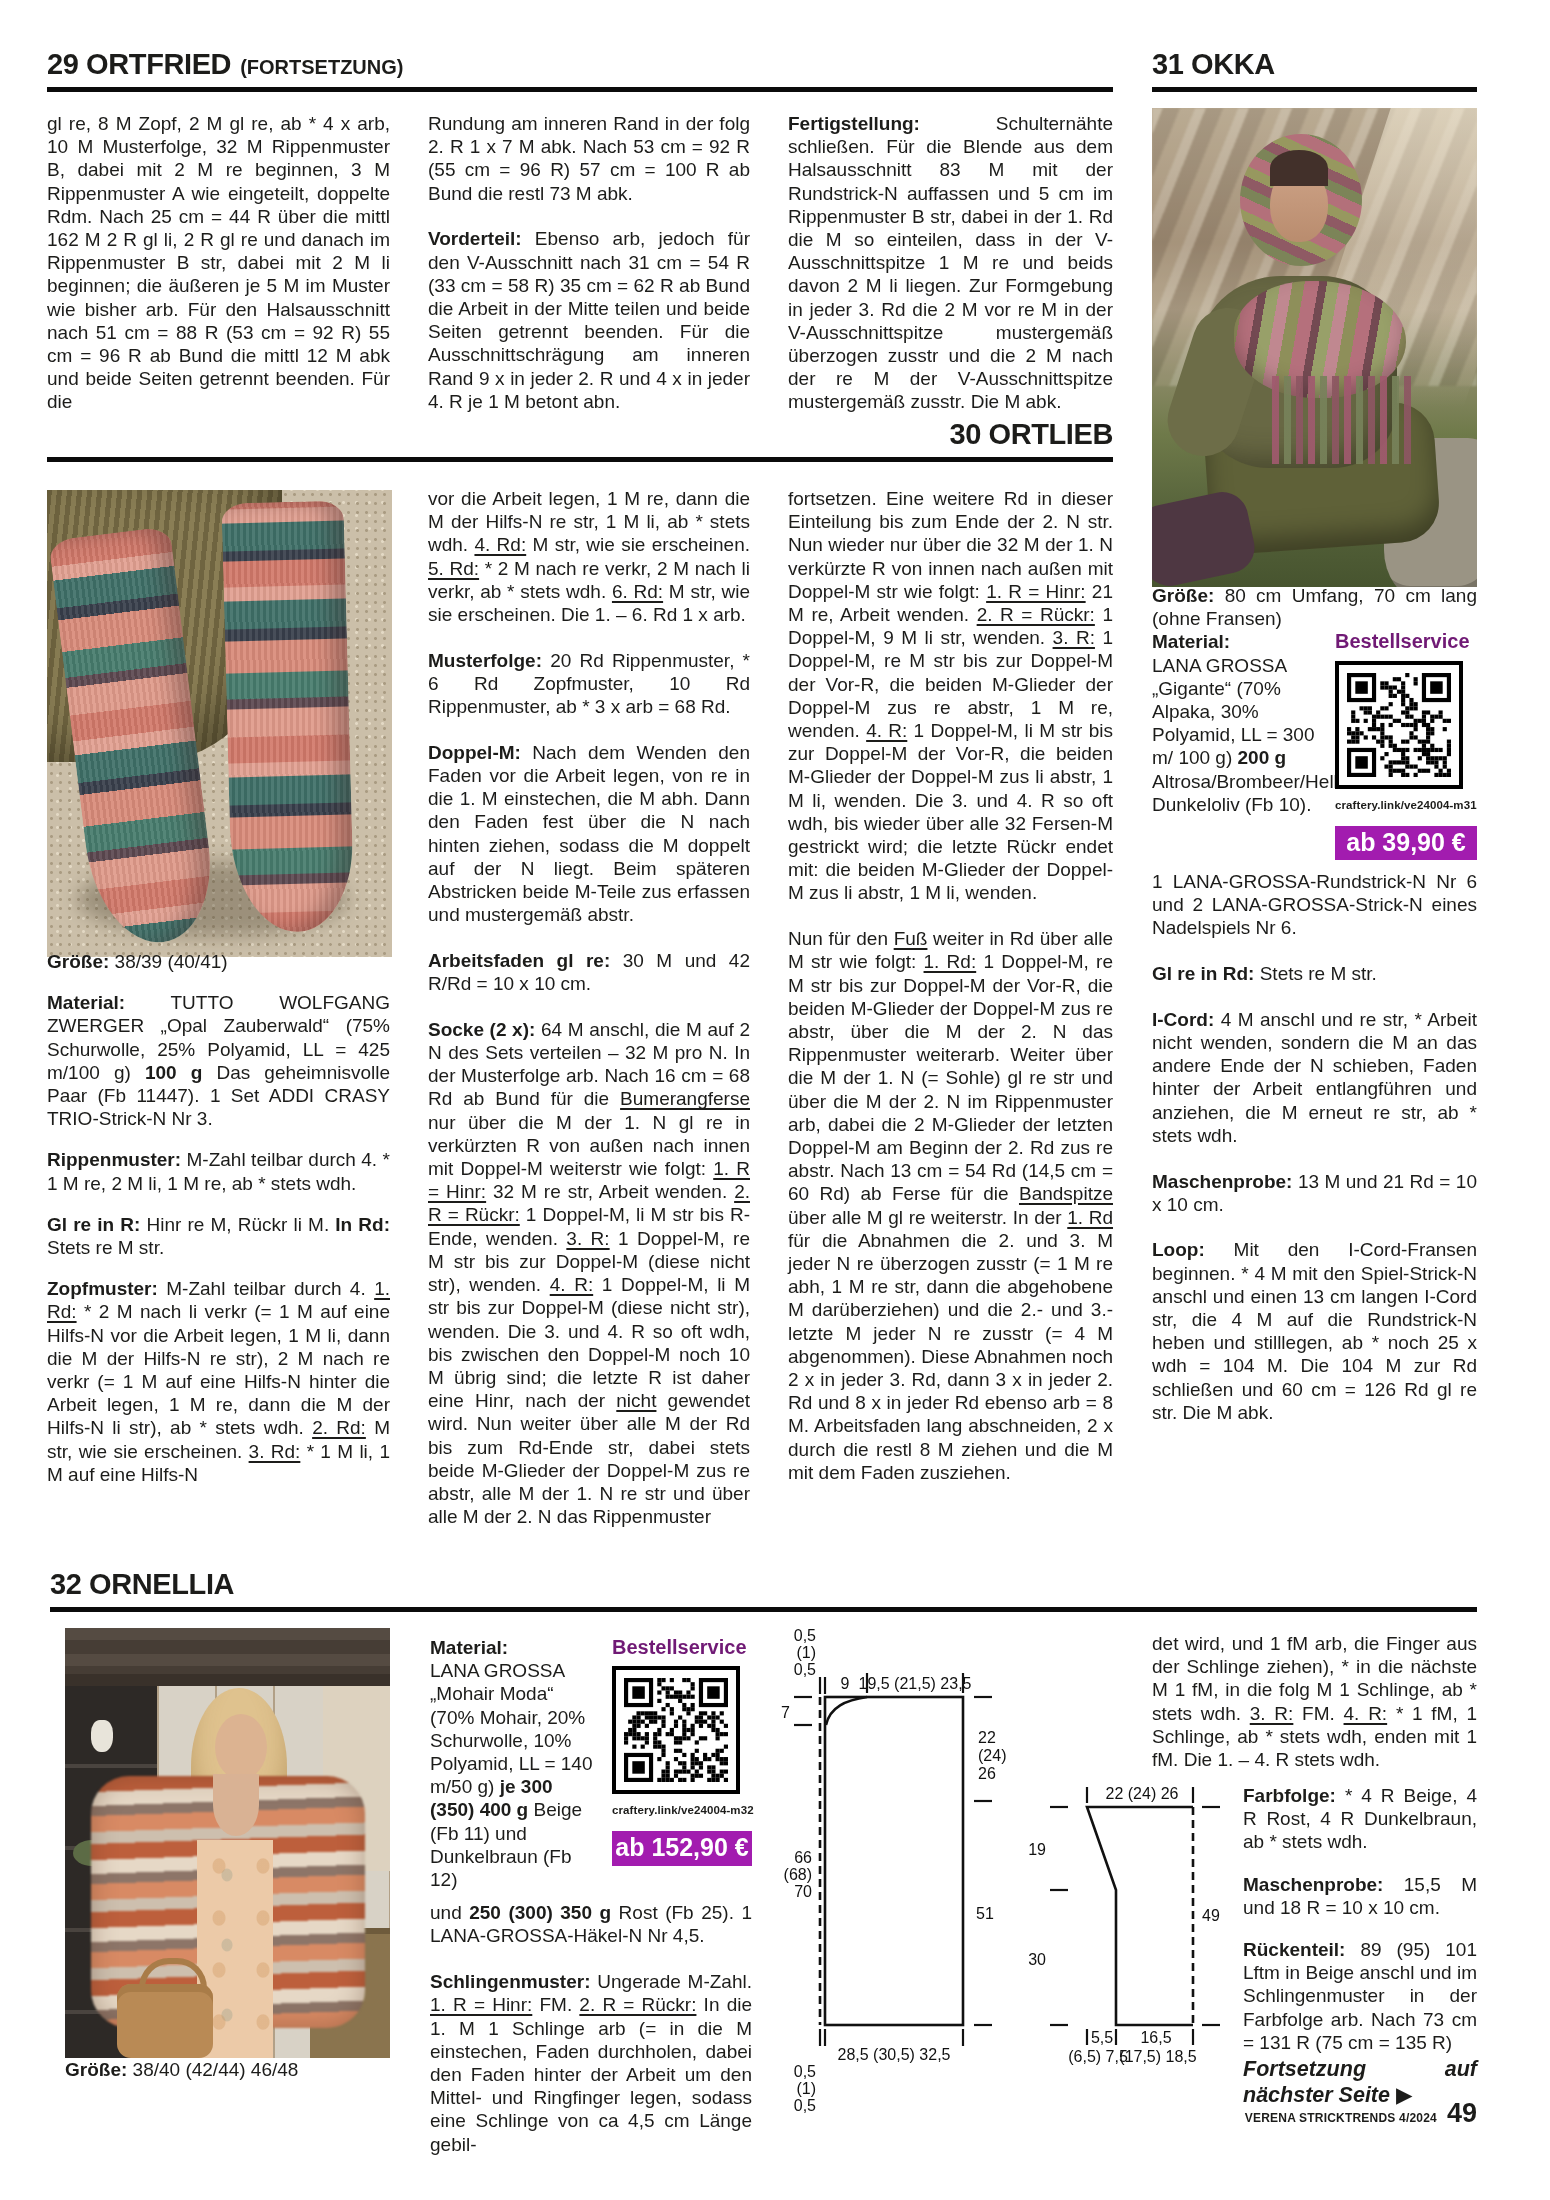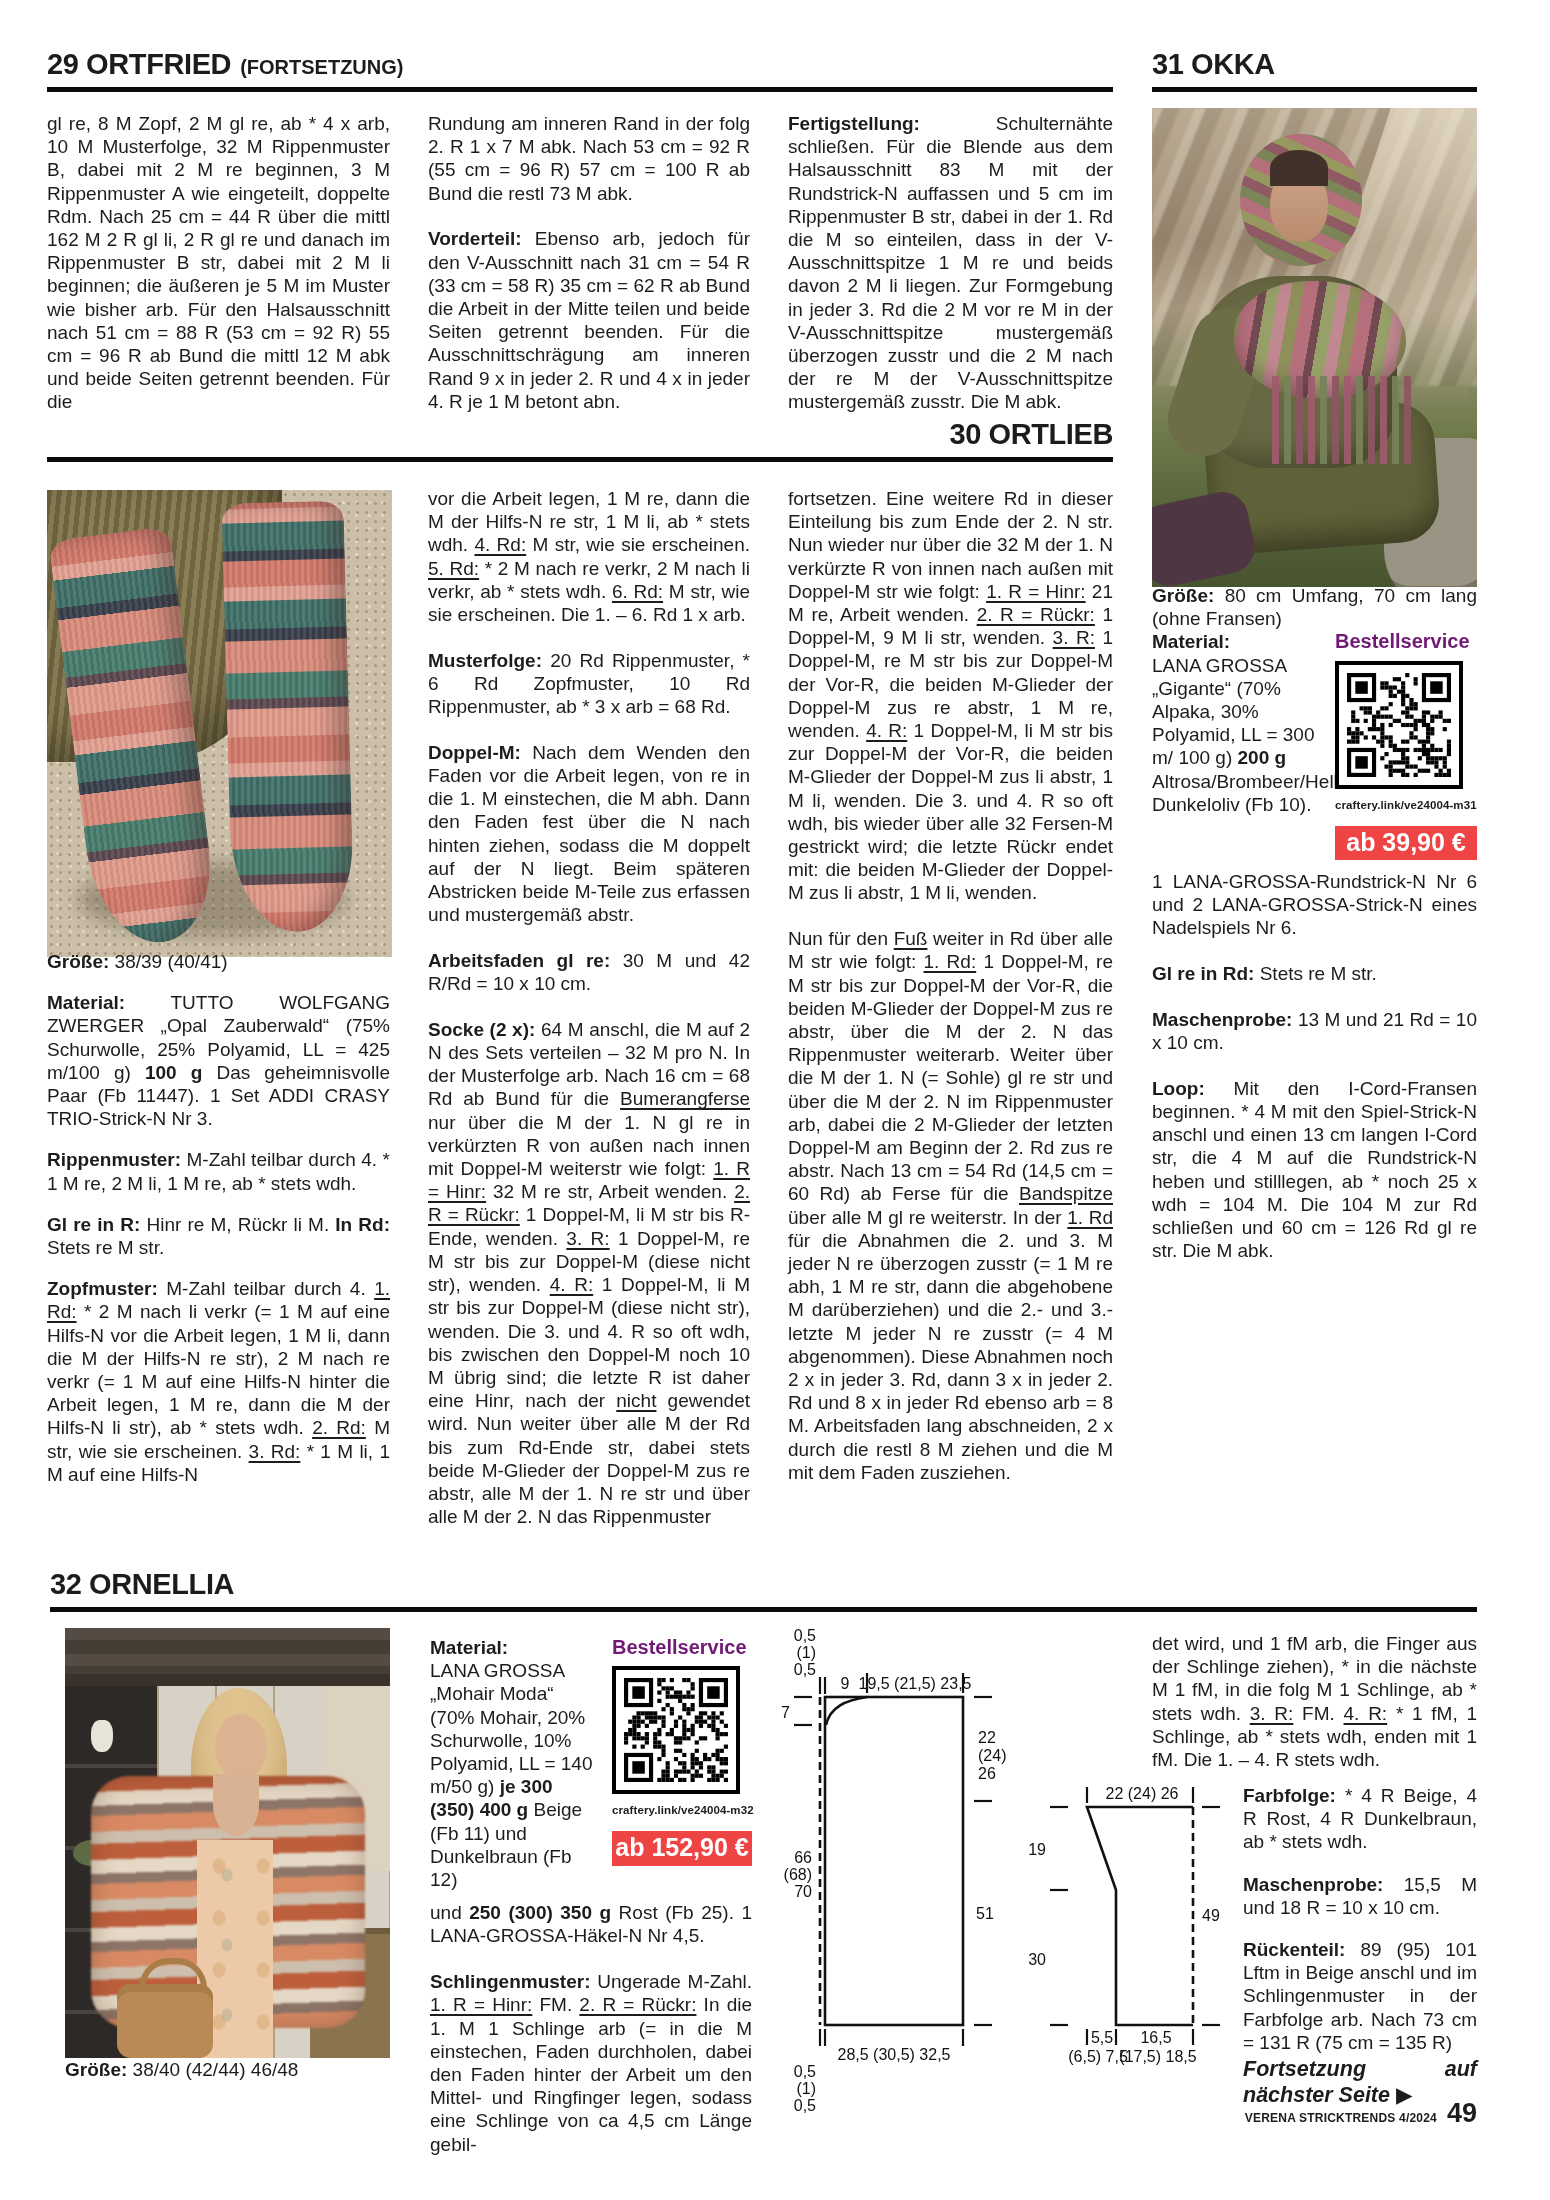--- a/index.html
+++ b/index.html
@@ -22,21 +22,21 @@
   span.big{font-size:21.5px;line-height:26px;font-style:italic;}
   
   .mat-row{display:flex;margin-bottom:10px;}
   .mat-left{width:178px;text-align:left;}
   .mat-left .lbl{font-weight:bold;}
   .mat-right{margin-left:auto;text-align:left;}
   .bestell{color:#701a75;font-weight:bold;font-size:20px;margin-bottom:7px;}
   .qr{box-sizing:border-box;border:4px solid #000;background:#fff;padding:8px;width:128px;height:128px;}
   .qr svg{display:block;width:104px;height:104px;}
   .qr-caption{font-size:11.5px;font-weight:bold;margin-top:5px;white-space:nowrap;letter-spacing:0.1px;}
-  .price{box-sizing:border-box;background:#ef4444;color:#fff;font-weight:bold;font-size:25px;
+  .price{box-sizing:border-box;background:#a21caf;color:#fff;font-weight:bold;font-size:25px;
          text-align:center;padding:5px 0 6px;margin-top:9px;}
   
   .photo{position:absolute;overflow:hidden;background:#d8d2c6;}
   .photo *{position:absolute;}
   
   .okka-bg{inset:0;background:linear-gradient(to bottom,#b9aa92 0%,#a08d75 28%,#b3a48b 42%,#8c8a68 55%,#6f7a4a 68%,#55623a 85%,#47542f 100%);}
   .okka-streaks{left:0;top:0;right:0;height:58%;opacity:.5;filter:blur(1px);
     background:repeating-linear-gradient(112deg,rgba(245,240,228,.5) 0 10px,rgba(90,75,60,.35) 10px 26px,rgba(190,175,150,.4) 26px 40px);}
   .okka-light{left:190px;top:0;width:170px;height:300px;transform:skewX(-18deg);
     background:linear-gradient(rgba(242,233,212,.6),rgba(242,233,212,0));}
@@ -348,20 +348,21 @@
               </g>
             </svg>
           </div>
         <div class="qr-caption">craftery.link/ve24004-m31</div>
         <div class="price" style="width:142px;">ab 39,90 €</div>
       </div>
     </div>
     <div>
         <p class="para"><span>1 LANA-GROSSA-Rundstrick-N Nr 6 und 2 LANA-GROSSA-Strick-N eines Nadelspiels Nr 6.</span></p>
         <p class="para"><span class="b">Gl re in Rd:</span><span> Stets re M str.</span></p>
+        <p class="para"><span class="b">I-Cord:</span><span> 4 M anschl und re str, * Arbeit nicht wenden, sondern die M an das andere Ende der N schieben, Faden hinter der Arbeit entlangführen und anziehen, die M erneut re str, ab * stets wdh.</span></p>
         <p class="para"><span class="b">Maschenprobe:</span><span> 13 M und 21 Rd = 10 x 10 cm.</span></p>
         <p class="para"><span class="b">Loop:</span><span> Mit den I-Cord-Fransen beginnen. * 4 M mit den Spiel-Strick-N anschl und einen 13 cm langen I-Cord str, die 4 M auf die Rundstrick-N heben und stilllegen, ab * noch 25 x wdh = 104 M. Die 104 M zur Rd schließen und 60 cm = 126 Rd gl re str. Die M abk.</span></p>
       </div>
   </div>
 
   <header class="head" style="left:47px;top:420px;width:1066px;text-align:right;">
     <h1><span>30 ORTLIEB</span></h1>
   </header>
   <div class="photo" style="left:47px;top:490px;width:345px;height:467px;">
     <div class="sock-carpet"></div>

